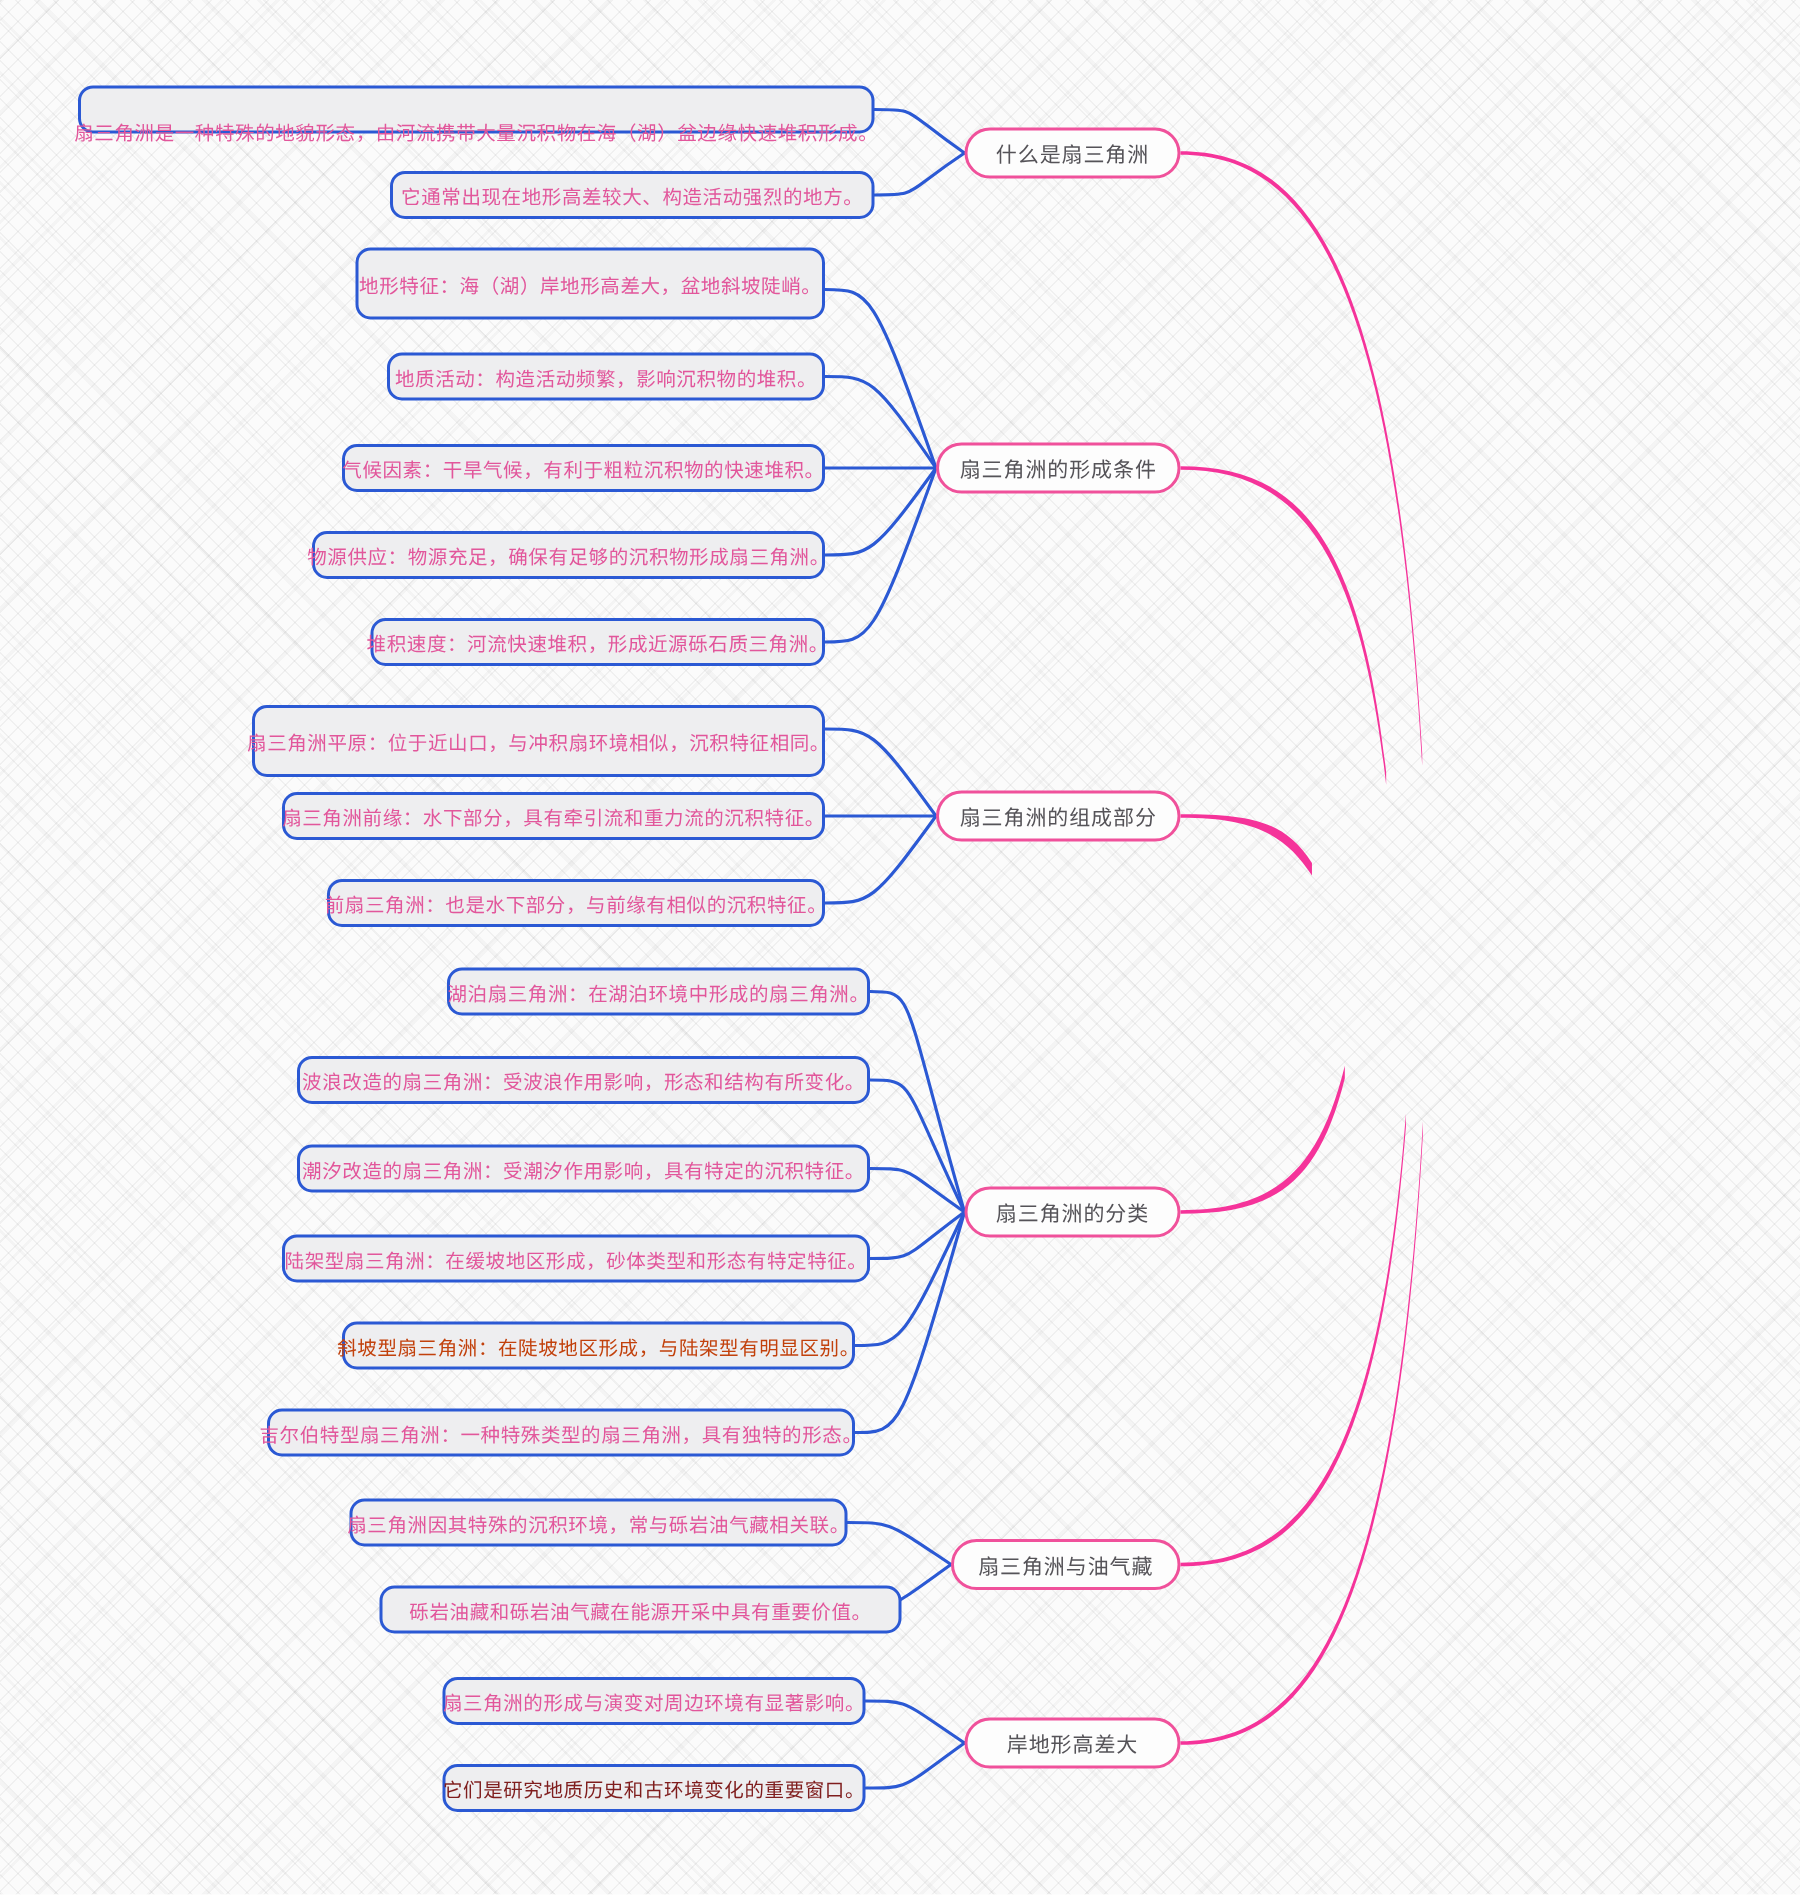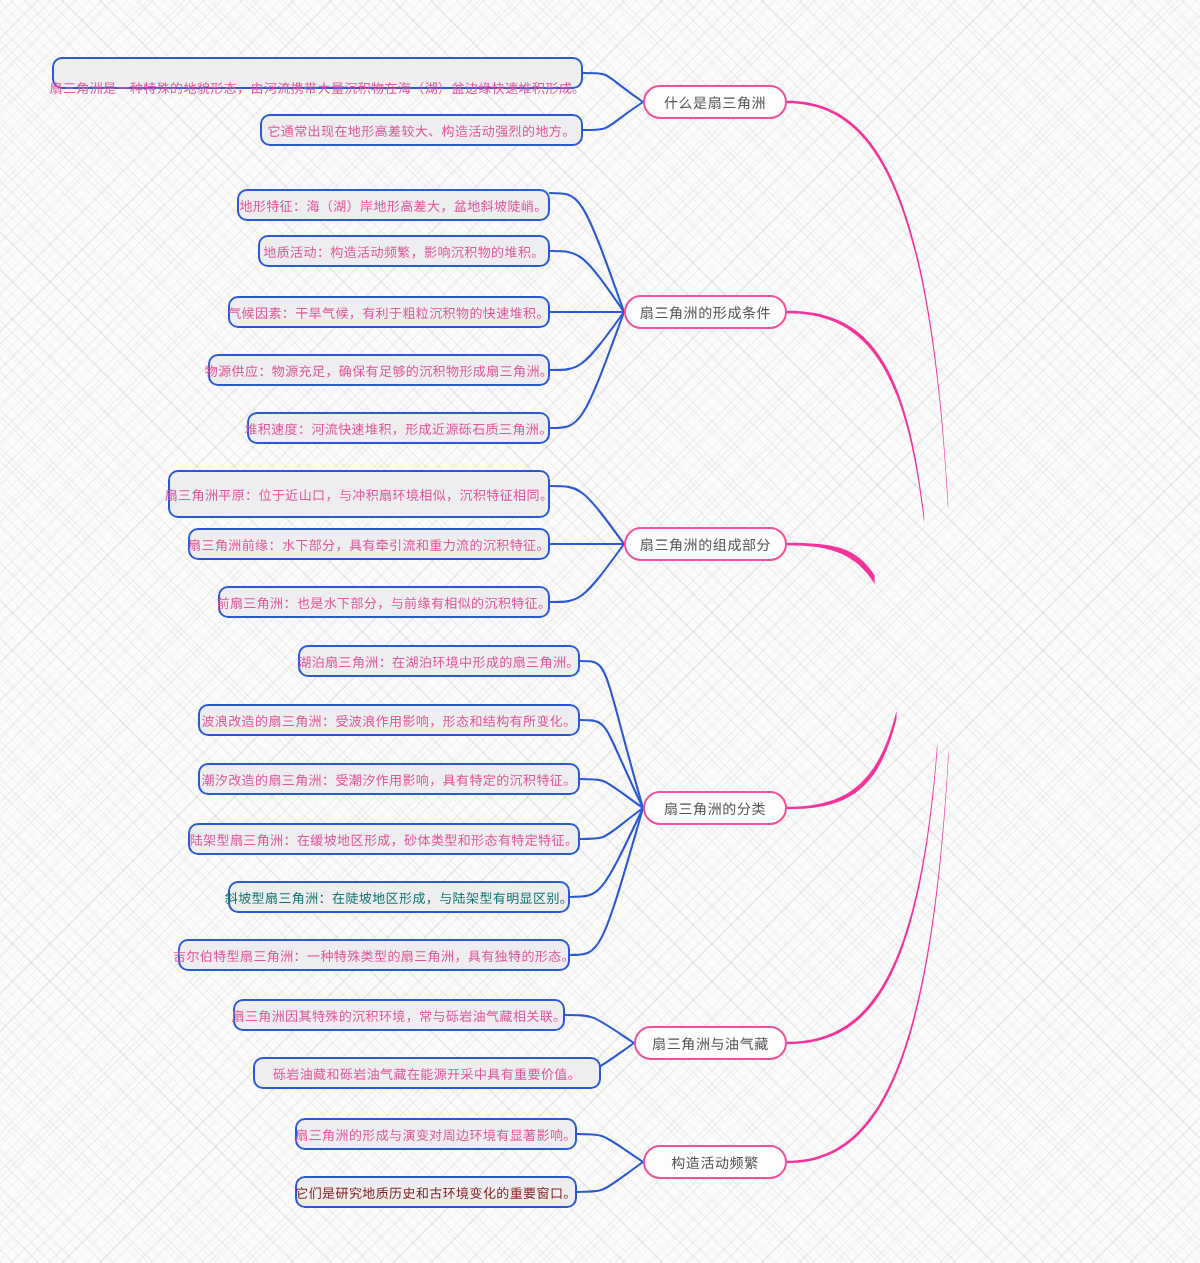--- a/index.html
+++ b/index.html
@@ -138,21 +138,21 @@
       </div>
       <div class="leaf-node" style="left: 52px; top: 57px; width: 531px; height: 32px; border-color: rgb(43, 89, 212); background: rgb(238, 238, 240);">
         <span class="leaf-label" style="color: rgb(226, 86, 155); margin-top: 29px;">扇三角洲是一种特殊的地貌形态，由河流携带大量沉积物在海（湖）盆边缘快速堆积形成。</span>
       </div>
       <div class="leaf-node" style="left: 260px; top: 114px; width: 323px; height: 32px; border-color: rgb(43, 89, 212); background: rgb(238, 238, 240);">
         <span class="leaf-label" style="color: rgb(226, 86, 155);">它通常出现在地形高差较大、构造活动强烈的地方。</span>
       </div>
       <div class="branch-node" style="left: 624px; top: 295px; width: 163px; height: 34px; border-color: rgb(240, 81, 155);">
         <span class="branch-label" style="color: rgb(85, 83, 88);">扇三角洲的形成条件</span>
       </div>
-      <div class="leaf-node" style="left: 237px; top: 189px; width: 313px; height: 32px; border-color: rgb(43, 89, 212); background: rgb(238, 238, 240);">
+      <div class="leaf-node" style="left: 237px; top: 165px; width: 313px; height: 48px; border-color: rgb(43, 89, 212); background: rgb(238, 238, 240);">
         <span class="leaf-label" style="color: rgb(226, 86, 155);">地形特征：海（湖）岸地形高差大，盆地斜坡陡峭。</span>
       </div>
       <div class="leaf-node" style="left: 258px; top: 235px; width: 292px; height: 32px; border-color: rgb(43, 89, 212); background: rgb(238, 238, 240); font-family: Liberation Mono, monospace;">
         <span class="leaf-label" style="color: rgb(226, 86, 155);">地质活动：构造活动频繁，影响沉积物的堆积。</span>
       </div>
       <div class="leaf-node" style="left: 228px; top: 296px; width: 322px; height: 32px; border-color: rgb(43, 89, 212); background: rgb(238, 238, 240);">
         <span class="leaf-label" style="color: rgb(226, 86, 155);">气候因素：干旱气候，有利于粗粒沉积物的快速堆积。</span>
       </div>
       <div class="leaf-node" style="left: 208px; top: 354px; width: 342px; height: 32px; border-color: rgb(43, 89, 212); background: rgb(238, 238, 240);">
         <span class="leaf-label" style="color: rgb(226, 86, 155);">物源供应：物源充足，确保有足够的沉积物形成扇三角洲。</span>
@@ -181,36 +181,36 @@
       <div class="leaf-node" style="left: 198px; top: 704px; width: 382px; height: 32px; border-color: rgb(43, 89, 212); background: rgb(238, 238, 240);">
         <span class="leaf-label" style="color: rgb(226, 86, 155);">波浪改造的扇三角洲：受波浪作用影响，形态和结构有所变化。</span>
       </div>
       <div class="leaf-node" style="left: 198px; top: 763px; width: 382px; height: 32px; border-color: rgb(43, 89, 212); background: rgb(238, 238, 240);">
         <span class="leaf-label" style="color: rgb(226, 86, 155);">潮汐改造的扇三角洲：受潮汐作用影响，具有特定的沉积特征。</span>
       </div>
       <div class="leaf-node" style="left: 188px; top: 823px; width: 392px; height: 32px; border-color: rgb(43, 89, 212); background: rgb(238, 238, 240);">
         <span class="leaf-label" style="color: rgb(226, 86, 155);">陆架型扇三角洲：在缓坡地区形成，砂体类型和形态有特定特征。</span>
       </div>
       <div class="leaf-node" style="left: 228px; top: 881px; width: 342px; height: 32px; border-color: rgb(43, 89, 212); background: rgb(238, 238, 240);">
-        <span class="leaf-label" style="color: #0f766e;">斜坡型扇三角洲：在陡坡地区形成，与陆架型有明显区别。</span>
+        <span class="leaf-label" style="color: #c2410c;">斜坡型扇三角洲：在陡坡地区形成，与陆架型有明显区别。</span>
       </div>
       <div class="leaf-node" style="left: 178px; top: 939px; width: 392px; height: 32px; border-color: rgb(43, 89, 212); background: rgb(238, 238, 240);">
         <span class="leaf-label" style="color: rgb(226, 86, 155);">吉尔伯特型扇三角洲：一种特殊类型的扇三角洲，具有独特的形态。</span>
       </div>
       <div class="branch-node" style="left: 634px; top: 1026px; width: 153px; height: 34px; border-color: rgb(240, 81, 155);">
         <span class="branch-label" style="color: rgb(85, 83, 88);">扇三角洲与油气藏</span>
       </div>
       <div class="leaf-node" style="left: 233px; top: 999px; width: 332px; height: 32px; border-color: rgb(43, 89, 212); background: rgb(238, 238, 240);">
         <span class="leaf-label" style="color: rgb(226, 86, 155);">扇三角洲因其特殊的沉积环境，常与砾岩油气藏相关联。</span>
       </div>
       <div class="leaf-node" style="left: 253px; top: 1057px; width: 348px; height: 32px; border-color: rgb(43, 89, 212); background: rgb(238, 238, 240);">
         <span class="leaf-label" style="color: rgb(226, 86, 155);">砾岩油藏和砾岩油气藏在能源开采中具有重要价值。</span>
       </div>
       <div class="branch-node" style="left: 643px; top: 1145px; width: 144px; height: 34px; border-color: rgb(240, 81, 155);">
-        <span class="branch-label" style="color: rgb(85, 83, 88);">构造活动频繁</span>
+        <span class="branch-label" style="color: rgb(85, 83, 88);">岸地形高差大</span>
       </div>
       <div class="leaf-node" style="left: 295px; top: 1118px; width: 282px; height: 32px; border-color: rgb(43, 89, 212); background: rgb(238, 238, 240);">
         <span class="leaf-label" style="color: rgb(226, 86, 155);">扇三角洲的形成与演变对周边环境有显著影响。</span>
       </div>
       <div class="leaf-node" style="left: 295px; top: 1176px; width: 282px; height: 32px; border-color: rgb(43, 89, 212); background: rgb(238, 238, 240);">
         <span class="leaf-label" style="color: #7f1d1d;">它们是研究地质历史和古环境变化的重要窗口。</span>
       </div>
     </div>
 </div>
 

